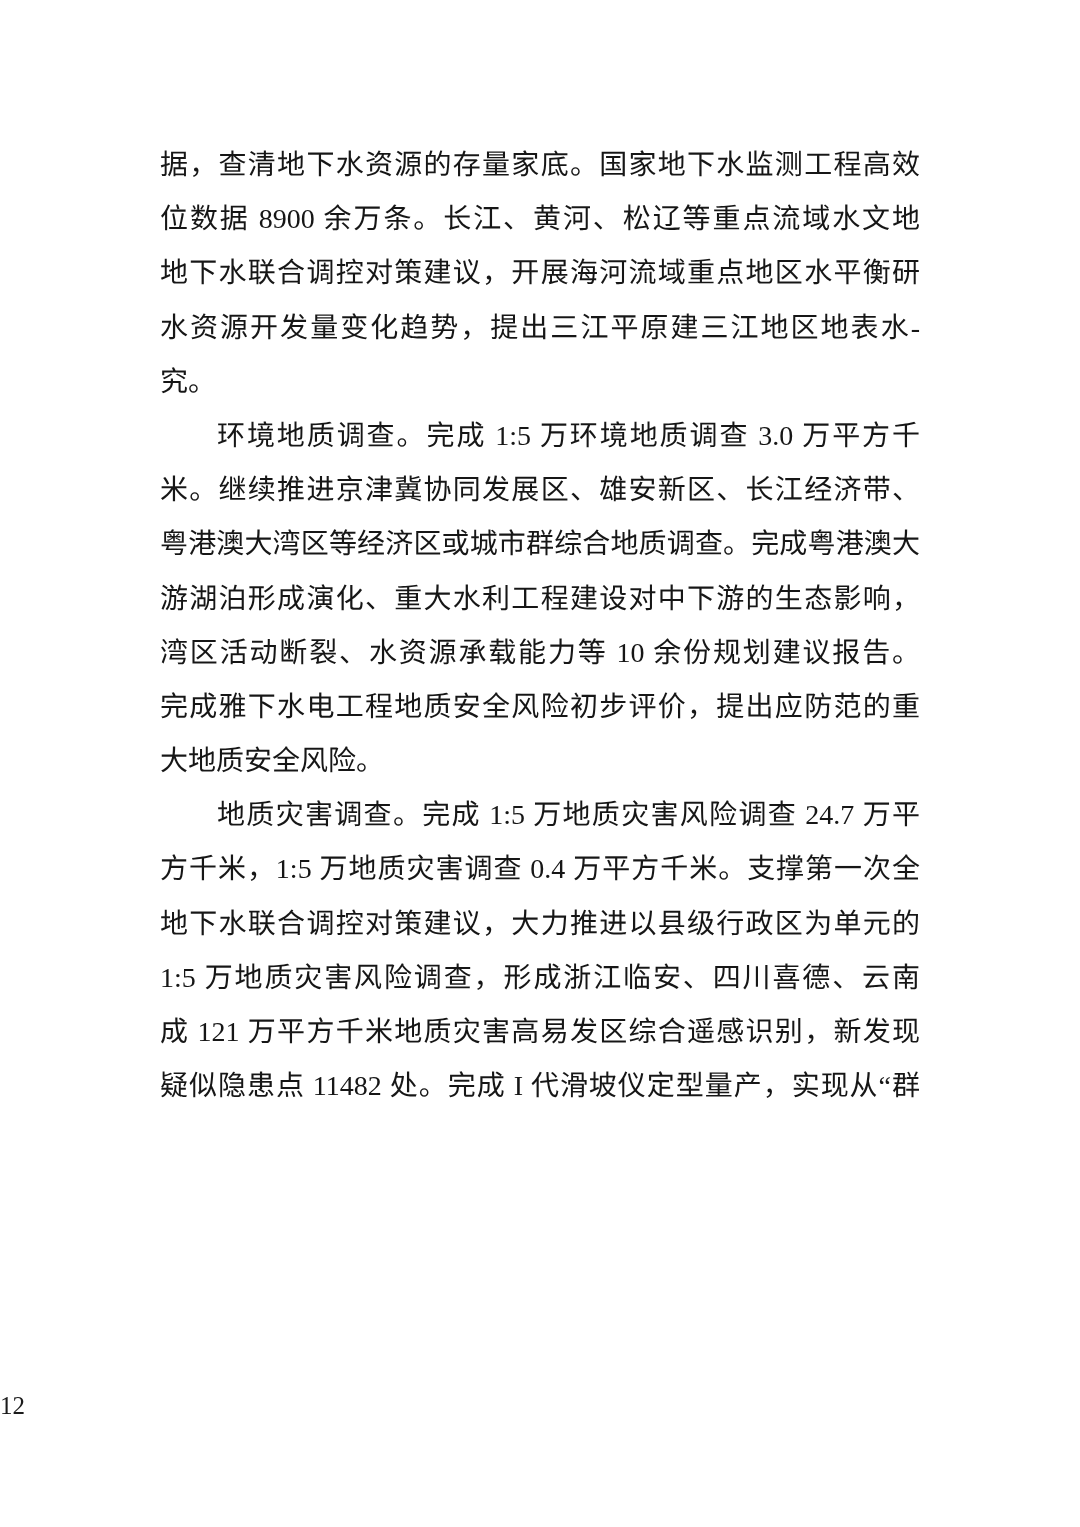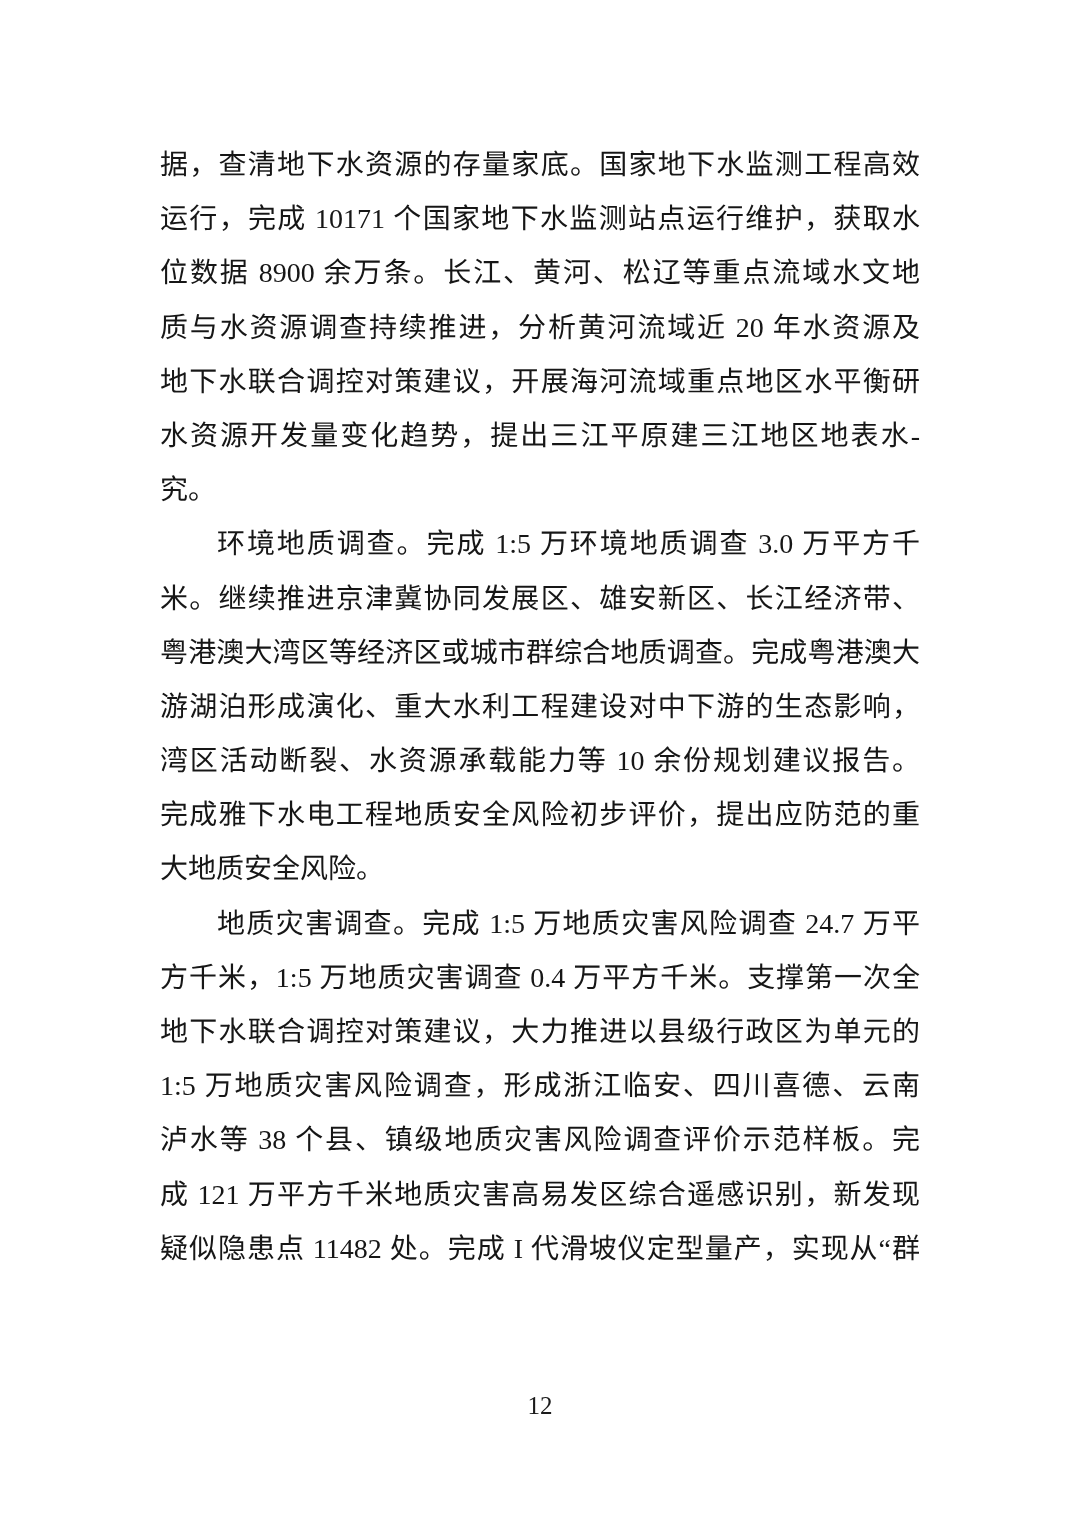--- a/index.html
+++ b/index.html
@@ -42,50 +42,46 @@
     text-indent: 57px;
   }
   .line b {
     font-weight: normal;
   }
   .page-number {
     position: absolute;
     top: 1390px;
     left: 0;
     width: 100%;
-    text-align: center;
     font-size: 25px;
     line-height: 32px;
     color: #1b1b1b;
   }
 </style>
 </head>
 <body>
 
 <div class="page">
 
   <div class="textblock">
       <div class="line"><span>据，查清地下水资源的存量家底。国家地下水监测工程高效</span></div>
-      <div class="line"><span>运行，完成 10171 个国家地下水监测站点运行维护，获取水</span></div>
       <div class="line"><span>位数据 8900 余万条。长江、黄河、松辽等重点流域水文地</span></div>
-      <div class="line"><span>质与水资源调查持续推进，分析黄河流域近 20 年水资源及</span></div>
       <div class="line"><span>地下水联合调控对策建议，开展海河流域重点地区水平衡研</span></div>
       <div class="line"><span>水资源开发量变化趋势，提出三江平原建三江地区地表水-</span></div>
       <div class="line no-fill"><span>究。</span></div>
       <div class="line indent"><b>环境地质调查。</b><span>完成 1:5 万环境地质调查 3.0 万平方千</span></div>
       <div class="line"><span>米。继续推进京津冀协同发展区、雄安新区、长江经济带、</span></div>
       <div class="line"><span>粤港澳大湾区等经济区或城市群综合地质调查。完成粤港澳大</span></div>
       <div class="line"><span>游湖泊形成演化、重大水利工程建设对中下游的生态影响，</span></div>
       <div class="line"><span>湾区活动断裂、水资源承载能力等 10 余份规划建议报告。</span></div>
       <div class="line"><span>完成雅下水电工程地质安全风险初步评价，提出应防范的重</span></div>
       <div class="line no-fill"><span>大地质安全风险。</span></div>
       <div class="line indent"><b>地质灾害调查。</b><span>完成 1:5 万地质灾害风险调查 24.7 万平</span></div>
       <div class="line"><span>方千米，1:5 万地质灾害调查 0.4 万平方千米。支撑第一次全</span></div>
       <div class="line"><span>地下水联合调控对策建议，大力推进以县级行政区为单元的</span></div>
       <div class="line"><span>1:5 万地质灾害风险调查，形成浙江临安、四川喜德、云南</span></div>
-      <div class="line"><span>泸水等 38 个县、镇级地质灾害风险调查评价示范样板。完</span></div>
       <div class="line"><span>成 121 万平方千米地质灾害高易发区综合遥感识别，新发现</span></div>
       <div class="line"><span>疑似隐患点 11482 处。完成 I 代滑坡仪定型量产，实现从“群</span></div>
     </div>
 
   <div class="page-number">12</div>
 
 </div>
 
 </body></html>

